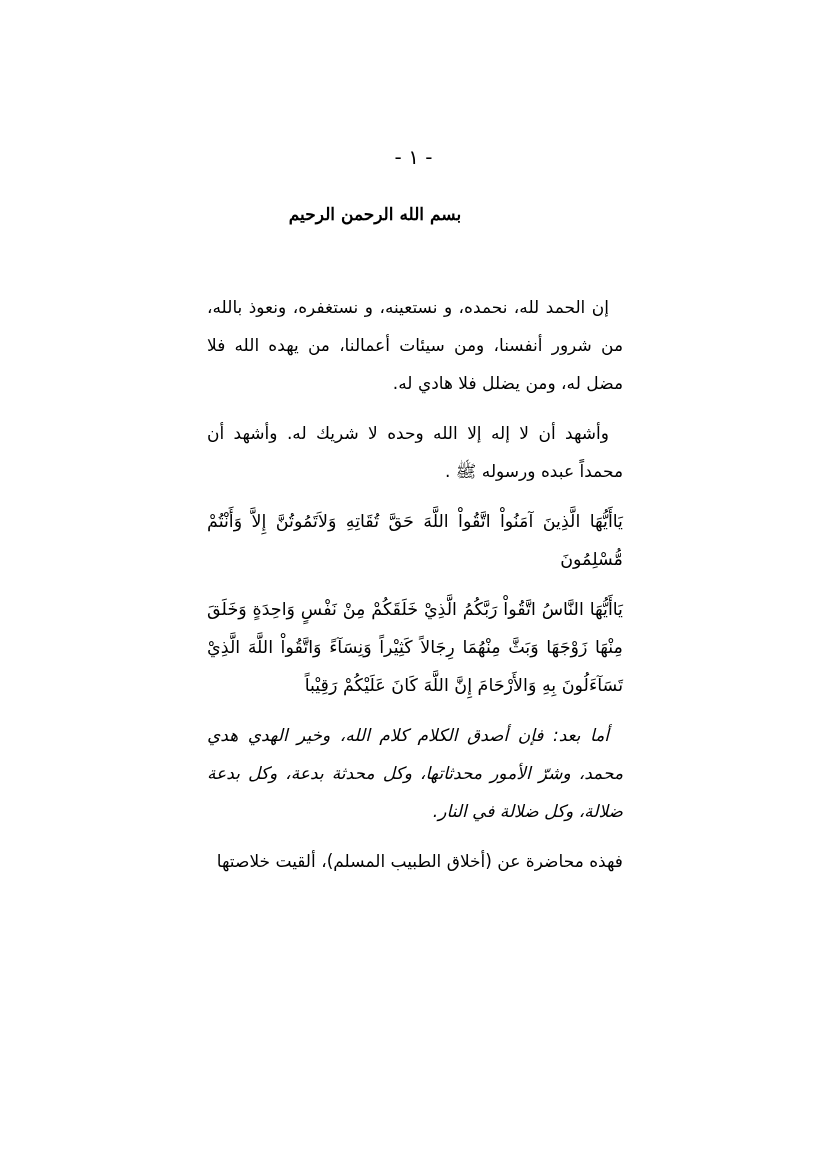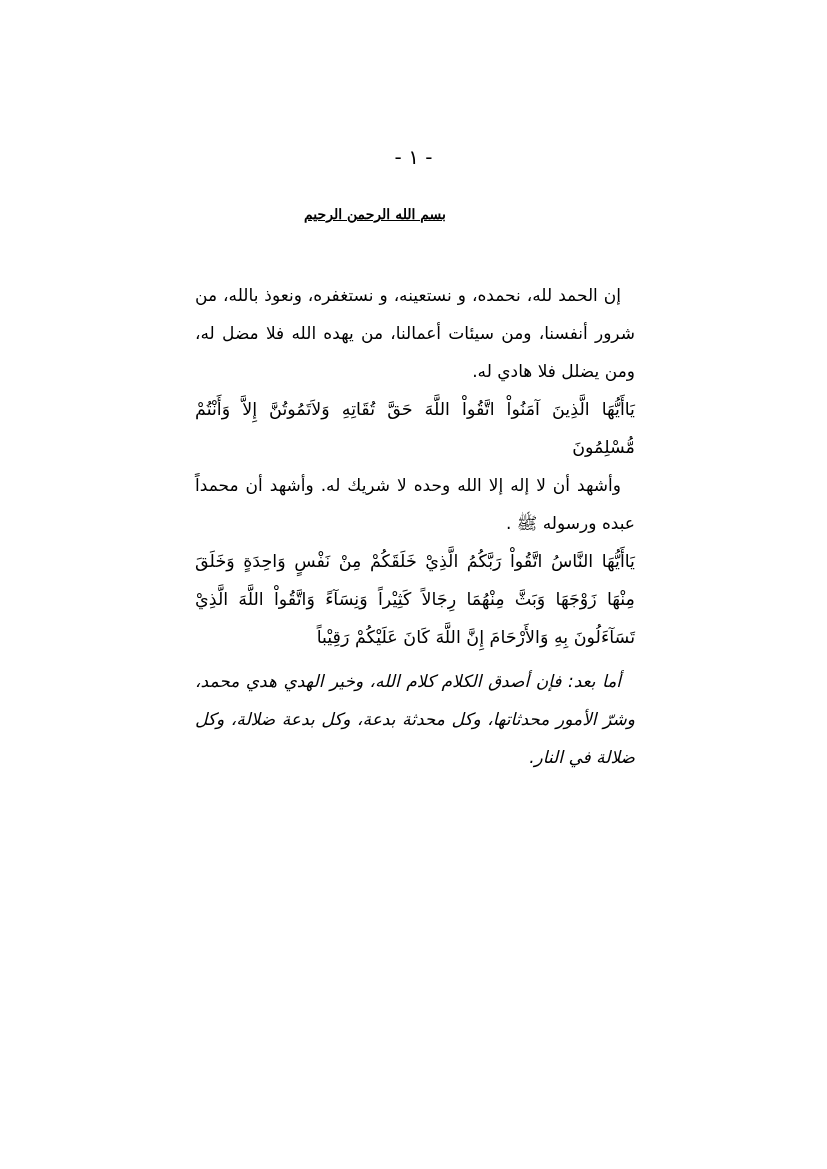--- a/index.html
+++ b/index.html
@@ -30,40 +30,39 @@
       top: 195px;
       left: 305px;
       width: 140px;
       height: 38px;
       display: flex;
       align-items: center;
       justify-content: center;
     }
     .basmala span {
       font-family: "DejaVu Serif", serif;
-      font-size: 14px;
+      font-size: 17px;
       font-weight: bold;
       direction: rtl;
       white-space: nowrap;
       letter-spacing: -0.5px;
-      text-decoration: underline;
     }
     .body-text {
       position: absolute;
       top: 276px;
       left: 195px;
       width: 440px;
       direction: rtl;
       text-align: justify;
       font-family: "DejaVu Sans", sans-serif;
       font-size: 17px;
       line-height: 38px;
     }
     .para {
-      margin: 0;
+      margin: 12px;
       padding: 0;
       text-indent: 14px;
     }
     .para.noindent {
       text-indent: 0;
     }
     .para.quran {
       text-indent: 0;
       font-size: 17.5px;
     }
@@ -77,18 +76,19 @@
 
 <div>
   <div class="page-number">- ١ -</div>
 
   <div class="basmala">
     <span>بسم الله الرحمن الرحيم</span>
   </div>
 
   <div class="body-text">
     <p class="para">إن الحمد لله، نحمده، و نستعينه، و نستغفره، ونعوذ بالله، من شرور أنفسنا، ومن سيئات أعمالنا، من يهده الله فلا مضل له، ومن يضلل فلا هادي له.</p>
+    <p class="para">وأشهد أن لا إله إلا الله وحده لا شريك له. وأشهد أن محمداً عبده ورسوله ﷺ .</p>
     <p class="para quran">يَاأَيُّهَا الَّذِينَ آمَنُواْ اتَّقُواْ اللَّهَ حَقَّ تُقَاتِهِ وَلاَتَمُوتُنَّ إِلاَّ وَأَنْتُمْ مُّسْلِمُونَ</p>
-    <p class="para">وأشهد أن لا إله إلا الله وحده لا شريك له. وأشهد أن محمداً عبده ورسوله ﷺ .</p>
     <p class="para quran">يَاأَيُّهَا النَّاسُ اتَّقُواْ رَبَّكُمُ الَّذِيْ خَلَقَكُمْ مِنْ نَفْسٍ وَاحِدَةٍ وَخَلَقَ مِنْهَا زَوْجَهَا وَبَثَّ مِنْهُمَا رِجَالاً كَثِيْراً وَنِسَآءً وَاتَّقُواْ اللَّهَ الَّذِيْ تَسَآءَلُونَ بِهِ وَالأَرْحَامَ إِنَّ اللَّهَ كَانَ عَلَيْكُمْ رَقِيْباً</p>
     <p class="para gap-before">أما بعد: فإن أصدق الكلام كلام الله، وخير الهدي هدي محمد، وشرّ الأمور محدثاتها، وكل محدثة بدعة، وكل بدعة ضلالة، وكل ضلالة في النار.</p>
+    <p class="para noindent">فهذه محاضرة عن (أخلاق الطبيب المسلم)، ألقيت خلاصتها</p>
   </div>
 </div>
 
 </body></html>

